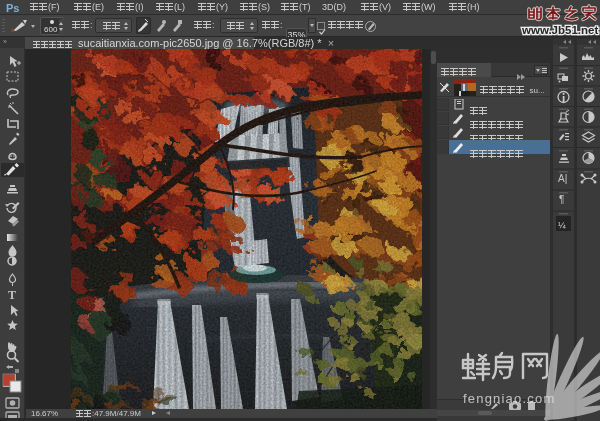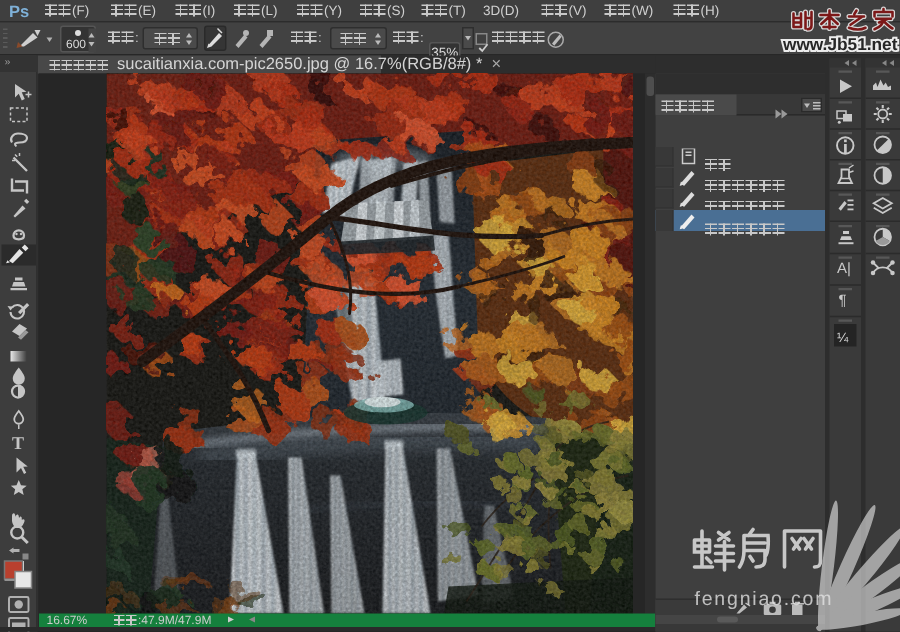--- a/index.html
+++ b/index.html
@@ -719,21 +719,21 @@
       <ellipse cx="289" cy="237" rx="6" ry="4" fill="#56571e" opacity="0.61"></ellipse>
       <ellipse cx="316" cy="218" rx="6" ry="5" fill="#7c7a2e" opacity="0.83"></ellipse>
       <ellipse cx="297" cy="240" rx="6" ry="5" fill="#56571e" opacity="0.63"></ellipse>
       <ellipse cx="318" cy="242" rx="6" ry="6" fill="#6b6f26" opacity="0.83"></ellipse>
     </g>
 
 <rect width="351" height="360" filter="url(#noiseF)" opacity=".26"></rect>
 <rect width="351" height="360" filter="url(#noiseW)" opacity=".09"></rect>
 </svg>
 
-<div class="abs" id="status" style="left:26px;top:409px;width:411px;height:9px;background:#15803d;color:#ccc;font-size:8px;line-height:9px">
+<div class="abs" id="status" style="left:26px;top:409px;width:411px;height:9px;background:#404040;color:#ccc;font-size:8px;line-height:9px">
   <span class="abs" style="left:5px">16.67%</span>
   <span class="abs" style="left:50px"><i class="cj" style="width:7px;height:7px"></i><i class="cj" style="width:7px;height:7px"></i>:47.9M/47.9M</span>
   <i class="tr abs" style="left:126px;top:2px;border-width:2.5px;border-left-width:4px;border-left-color:#ccc"></i>
   <i class="tl abs" style="left:140px;top:2px;border-width:2.5px;border-right-width:4px;border-right-color:#888"></i>
 </div>
 <div class="abs" style="left:0;top:418px;width:437px;height:3px;background:#2a2a2a"></div>
 
 <div class="abs" id="rightdock" style="left:437px;top:37px;width:163px;height:384px;background:#2d2d2d"></div>
 
 <div class="abs" id="history" style="left:437px;top:49px;width:113px;height:372px;background:#3f3f3f">
@@ -744,20 +744,39 @@
     </div>
     <span class="abs" style="left:80px;top:4px"><i class="tr" style="border-width:3px;border-left-width:4px"></i><i class="tr" style="border-width:3px;border-left-width:4px"></i></span>
     <div class="abs" style="left:97px;top:2px;width:14px;height:10px;background:#4a4a4a;border:1px solid #2a2a2a">
         <i class="td" style="position:absolute;left:1px;top:3px;border-width:2px;border-top-width:3px"></i>
         <span style="position:absolute;left:7px;top:2px;width:5px;height:1px;background:#bbb"></span>
         <span style="position:absolute;left:7px;top:4px;width:5px;height:1px;background:#bbb"></span>
         <span style="position:absolute;left:7px;top:6px;width:5px;height:1px;background:#bbb"></span>
       </div>
   </div>
 
+  <div class="abs" style="left:0;top:29px;width:113px;height:19px;border-bottom:1px solid #333">
+    <svg class="abs" style="left:2px;top:3px" width="12" height="12" viewBox="0 0 12 12">
+        <path d="M1 10 L8 2 L10 4 L3 11Z" fill="#ddd"></path>
+        <path d="M1 2 L10 11" stroke="#ddd"></path>
+      </svg>
+    <svg class="abs" style="left:17px;top:1px" width="22" height="17" viewBox="0 0 22 17">
+      <rect width="22" height="17" fill="#25221c"></rect>
+      <rect x="0" y="0" width="22" height="5" fill="#8c2314"></rect>
+      <rect x="14" y="4" width="8" height="8" fill="#b06a1e"></rect>
+      <rect x="7" y="4" width="7" height="9" fill="#5d6a74"></rect>
+      <rect x="9" y="5" width="2" height="8" fill="#cfd8de"></rect>
+      <rect x="3" y="12" width="12" height="5" fill="#1a1d18"></rect>
+      <rect x="5" y="12" width="2" height="5" fill="#c8d2d8"></rect>
+    </svg>
+    <span class="abs" style="left:43px;top:4px;line-height:12px">
+      <i class="cj" style="width:8px;height:8px"></i><i class="cj" style="width:8px;height:8px"></i><i class="cj" style="width:8px;height:8px"></i><i class="cj" style="width:8px;height:8px"></i><i class="cj" style="width:8px;height:8px"></i>
+      <span style="color:#ccc;font-size:8px">su...</span>
+    </span>
+  </div>
   <div class="abs" style="left:0;top:49px;width:113px;height:13px">
     <div class="abs" style="left:0;top:0;width:12px;height:13px;background:#383838;border-right:1px solid #333;border-bottom:1px solid #333"></div>
     <svg class="abs" style="left:17px;top:1px" width="11" height="11" viewBox="0 0 11 11">
         <rect x="1" y="0" width="8" height="10" fill="none" stroke="#ccc"></rect>
         <rect x="3" y="2" width="4" height="1" fill="#ccc"></rect>
         <rect x="3" y="4" width="4" height="1" fill="#ccc"></rect>
       </svg>
     <span class="abs" style="left:33px;top:2px"><i class="cj" style="width:8px;height:8px"></i><i class="cj" style="width:8px;height:8px"></i></span>
   </div>
   <div class="abs" style="left:0;top:63px;width:113px;height:13px">

